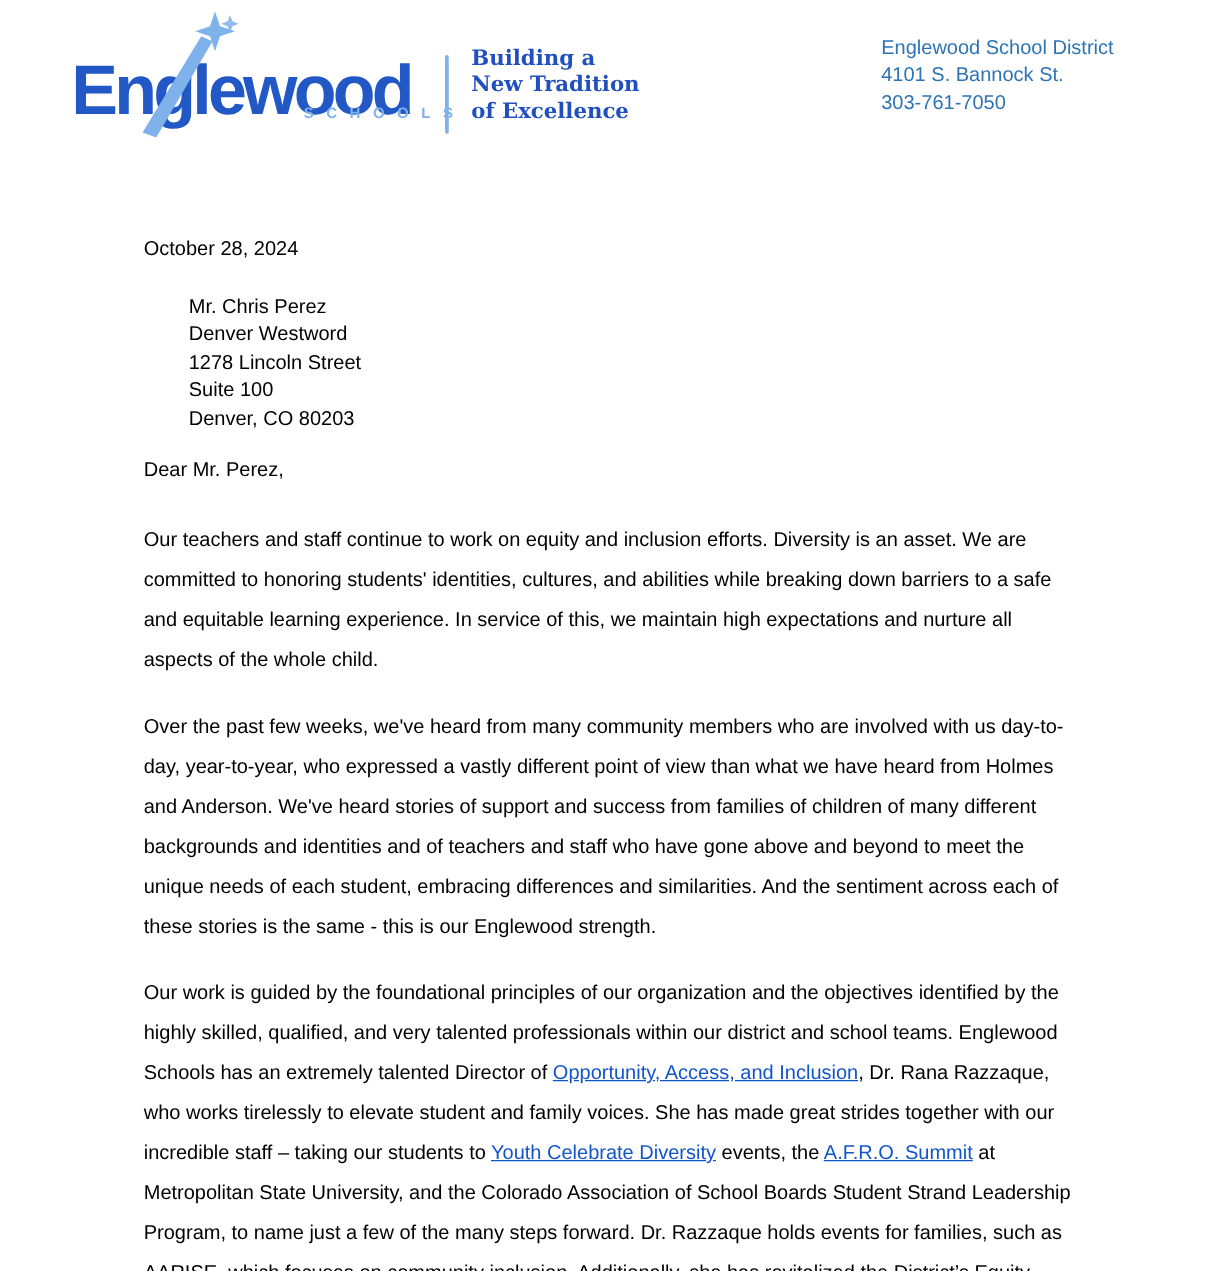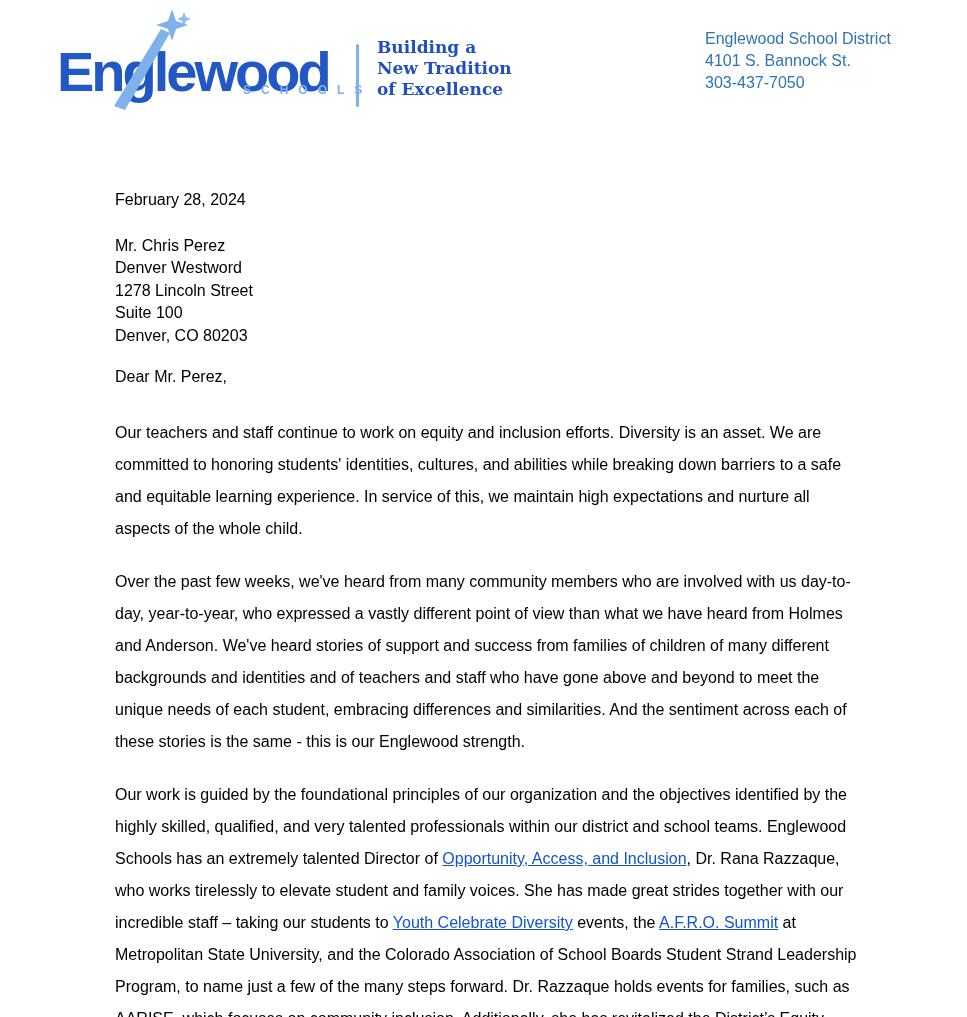--- a/index.html
+++ b/index.html
@@ -41,21 +41,21 @@
     font-size:16px;line-height:22px;
     color:var(--address_blue,#2E74B5);
   }
 
   
   .letter{
     position:absolute;left:115px;top:189px;width:766px;
     font-size:16px;line-height:24px;color:#000;
   }
   .date{line-height:22px;margin-bottom:24px;}
-  .recipient{line-height:22.4px;margin-bottom:18px;}
+  .recipient{line-height:22.4px;margin-bottom:18px;margin-left:36px;}
   .salutation{line-height:24px;margin-bottom:28px;}
   .paragraphs .para{margin:0 16px 21px 0;line-height:32px;}
   .doc-link{
     color:var(--link_blue,#1155CC);
     cursor:pointer;
     text-align:center;
   }
 </style>
 </head>
 <body>
@@ -80,28 +80,28 @@
 
     <div class="tagline">
         <div class="line">Building a</div>
         <div class="line">New Tradition</div>
         <div class="line">of Excellence</div>
       </div>
 
     <div class="district">
         <div class="line">Englewood School District</div>
         <div class="line">4101 S. Bannock St.</div>
-        <div class="line">303-437-7050</div>
+        <div class="line">303-761-7050</div>
       </div>
 
   </header>
 
   <main class="letter">
 
-    <div class="date">February 28, 2024</div>
+    <div class="date">October 28, 2024</div>
 
     <div class="recipient">
         <div class="line">Mr. Chris Perez</div>
         <div class="line">Denver Westword</div>
         <div class="line">1278 Lincoln Street</div>
         <div class="line">Suite 100</div>
         <div class="line">Denver, CO 80203</div>
       </div>
 
     <div class="salutation">Dear Mr. Perez,</div>

